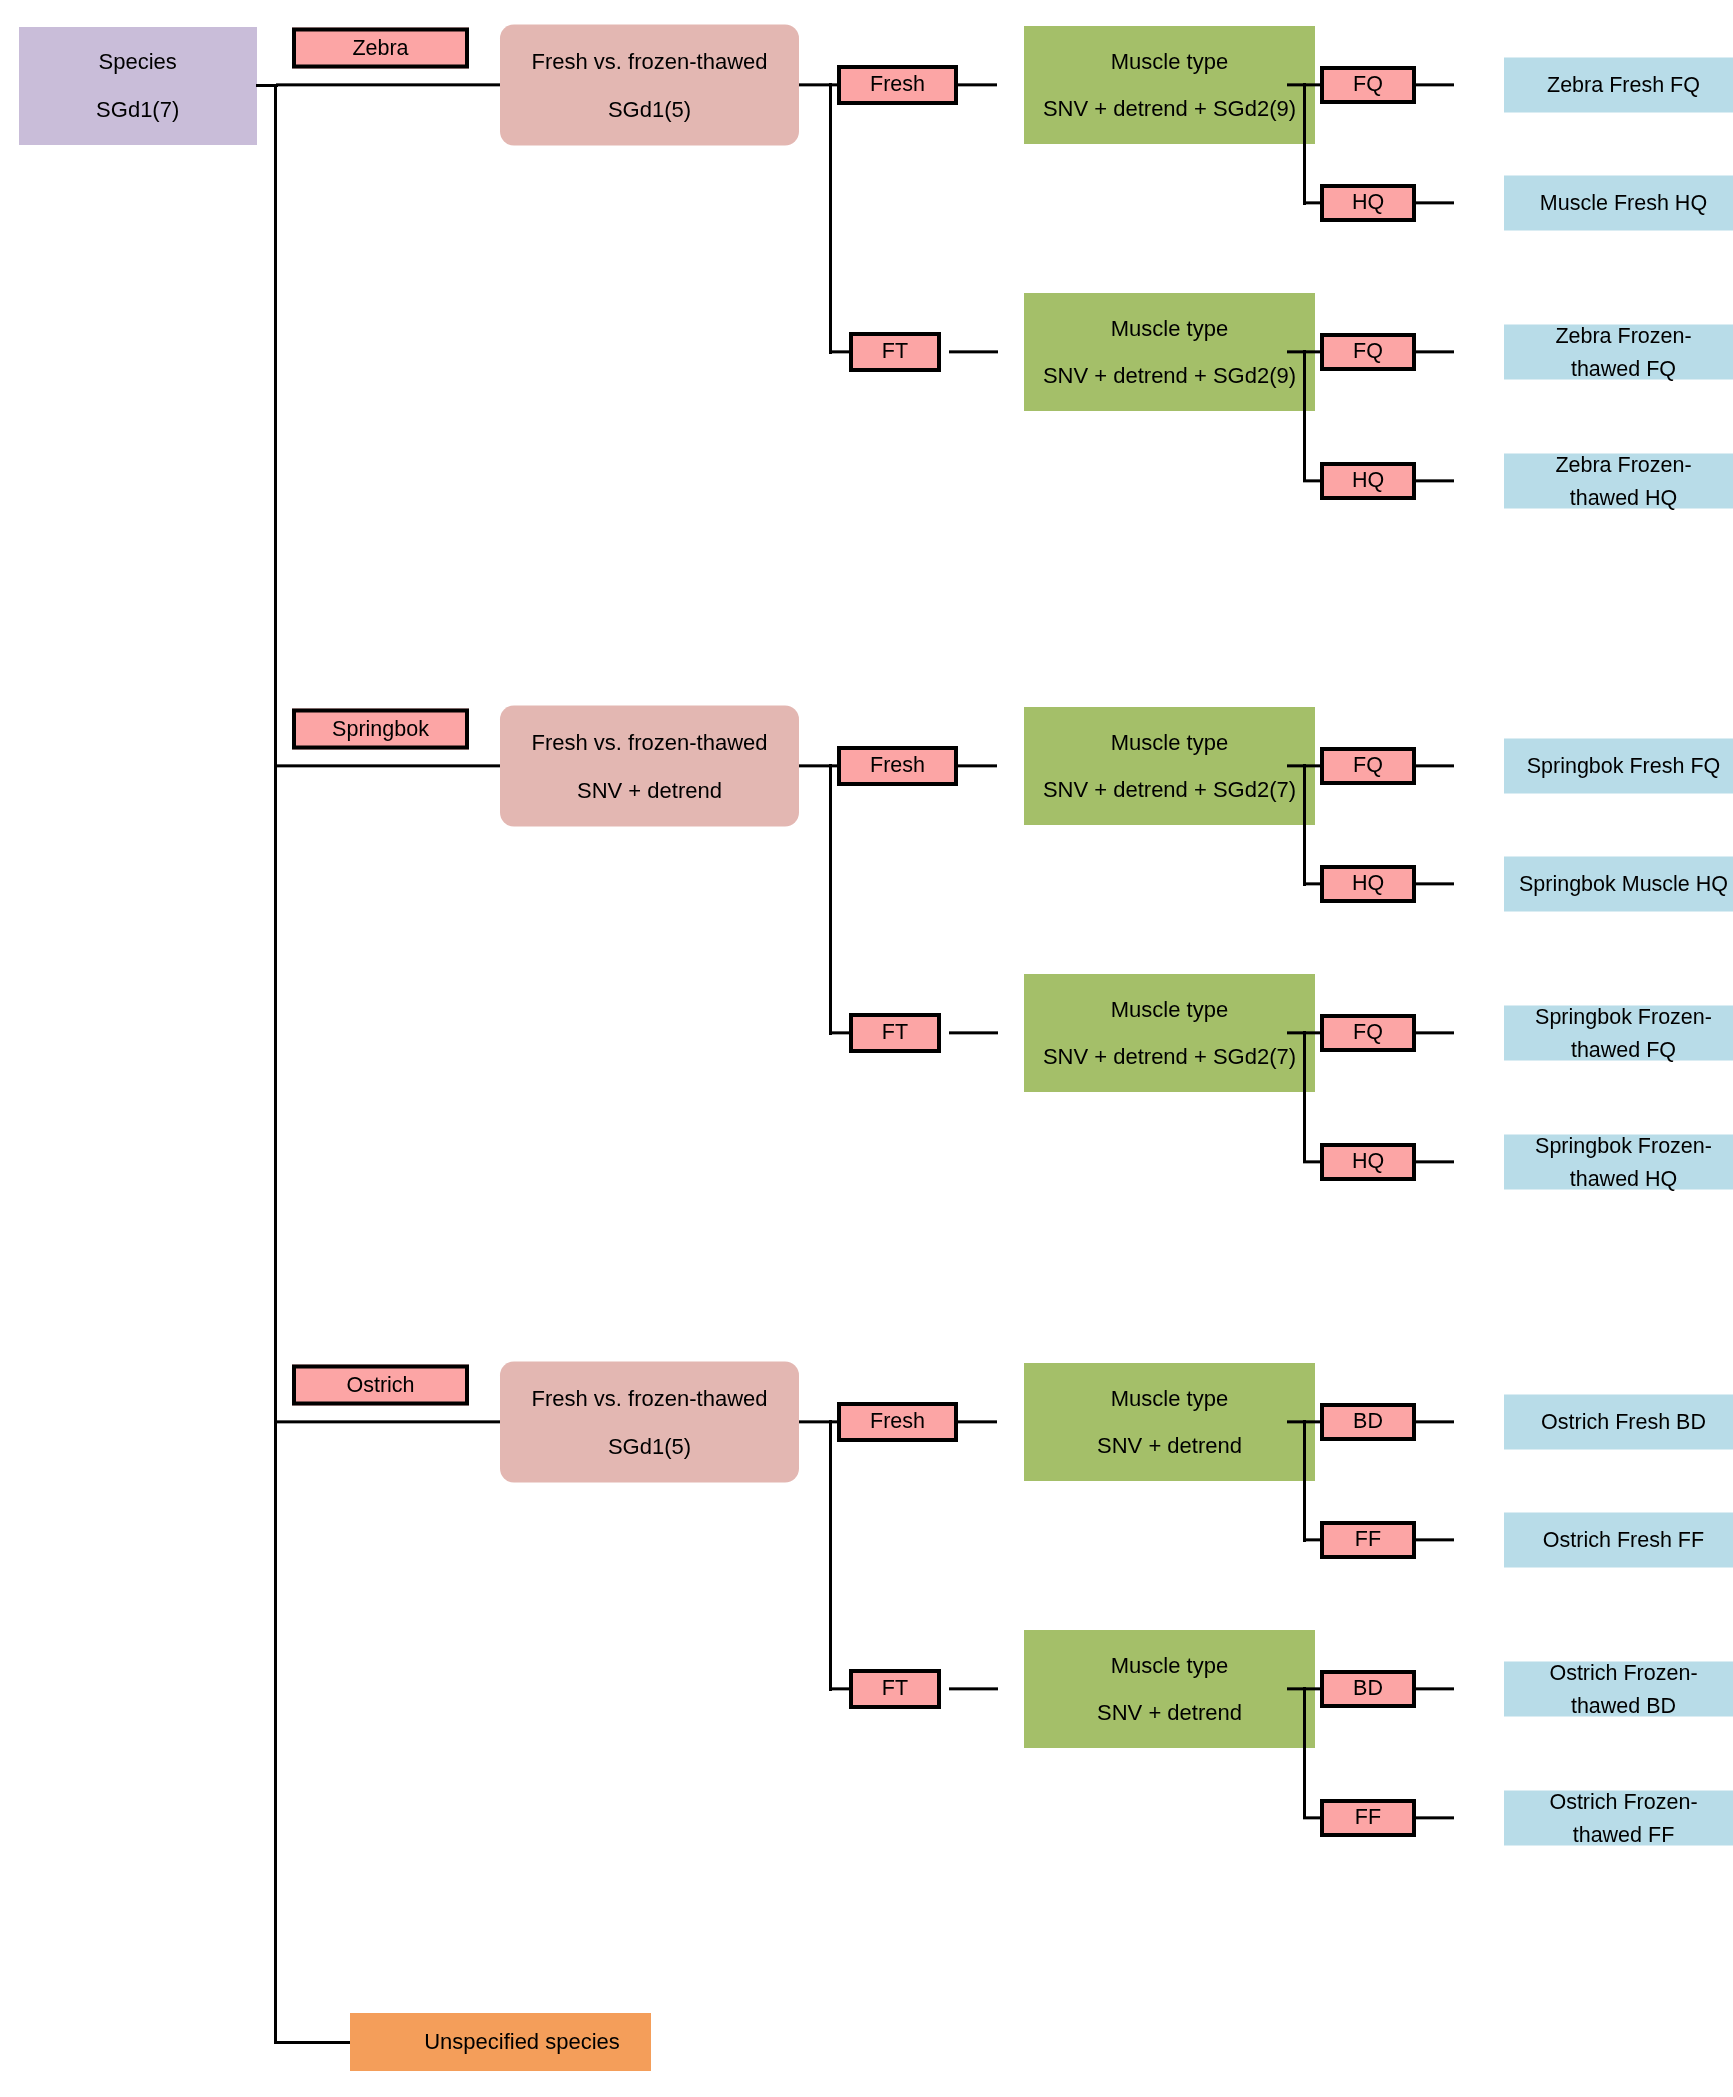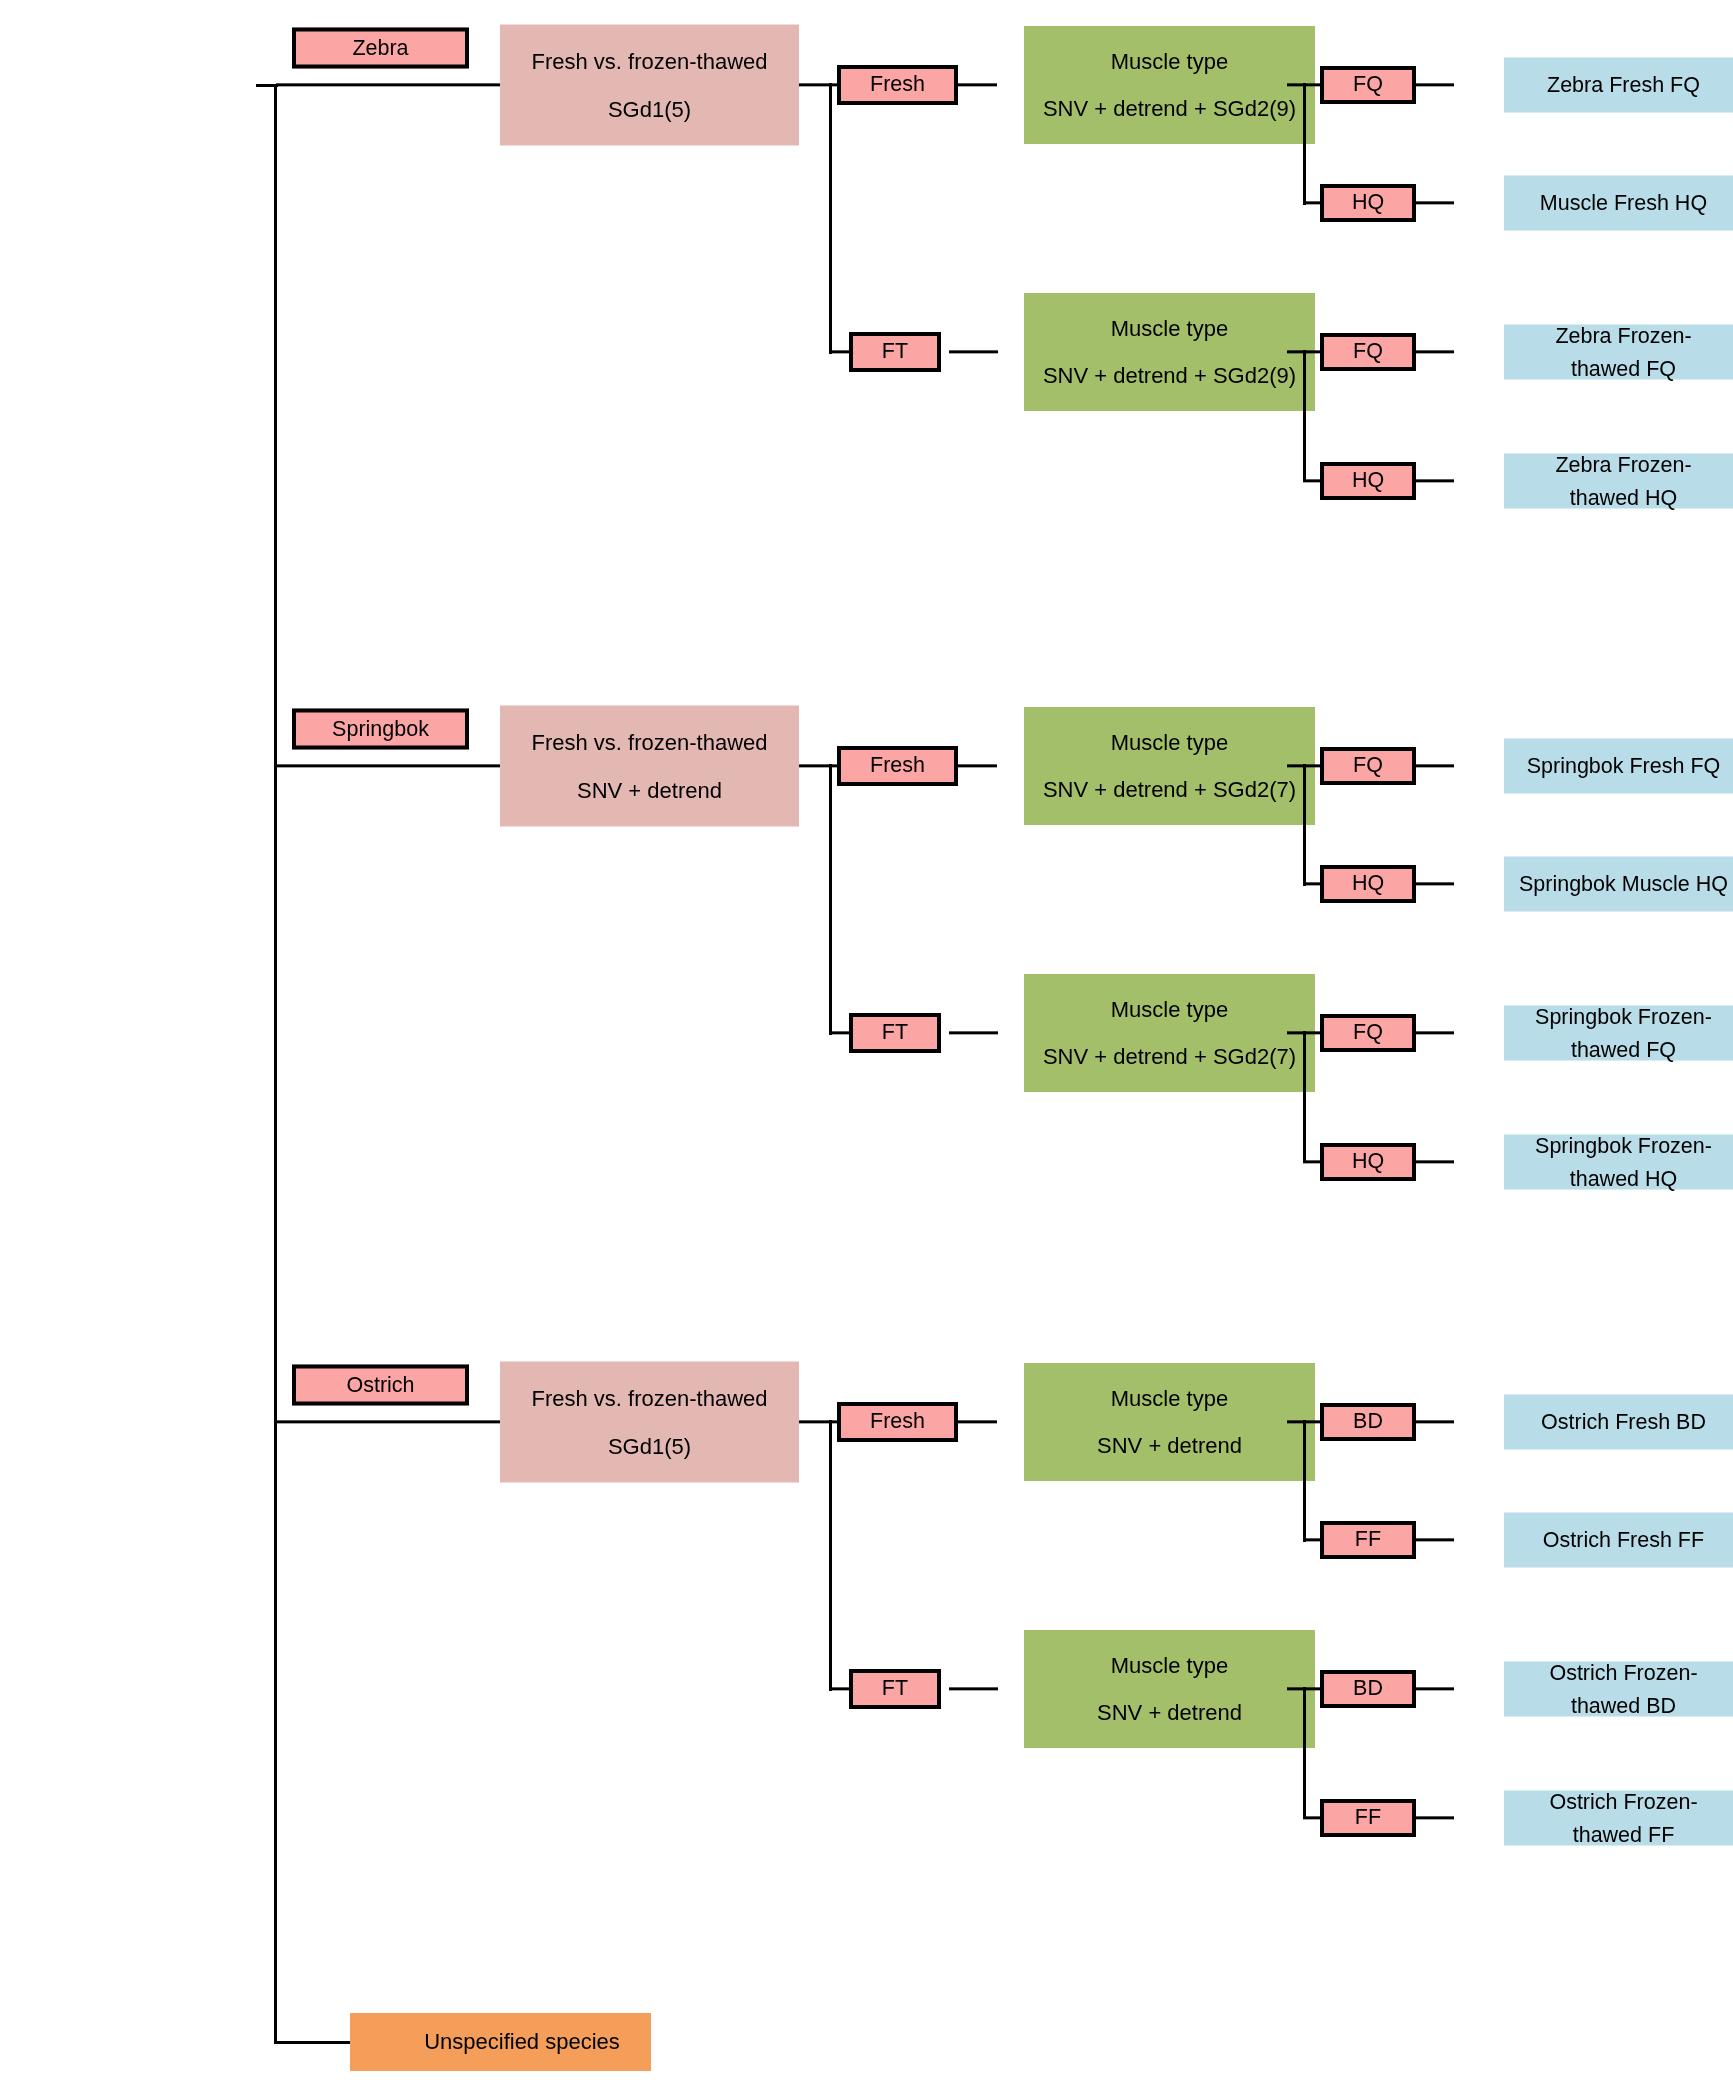--- a/index.html
+++ b/index.html
@@ -26,21 +26,21 @@
   
   .hline { position: absolute; height: 3.3px; background: var(--line); }
   .vline { position: absolute; width: 3.3px;  background: var(--line); }
 
   
   .branch { position: absolute; left: 0; width: 1734px; height: 0; }
   .branch > * { transform: translateY(-50%); }
 
   .branch .species-tag   { left: 292px;  width: 177px; height: 41px;  top: -37px; }
   .branch .branch-feed   { left: 276px;  width: 226px; top: 0; }
-  .branch .pretreat-box  { left: 500px; width: 299px; height: 121px; top: 0; }
+  .branch .pretreat-box  { left: 500px; width: 299px; height: 121px; top: 0; border-radius: 14px; }
   .branch .pre-out       { left: 799px; width: 40px;  top: 0; }
   .branch .j1            { left: 829px; top: -1.9px; height: 271px; transform: none; }
   .branch .j1-ft         { left: 829px; width: 23px;  top: 267px; }
   .branch .fresh-tag     { left: 837px; width: 121px; height: 40px; top: 0; }
   .branch .ft-tag        { left: 849px; width: 92px; height: 40px; top: 267px; }
   .branch .fresh-green   { left: 958px; width: 39px;  top: 0; }
   .branch .ft-green      { left: 949px; width: 49px; top: 267px; }
   .branch .muscle-fresh  { left: 996px; width: 291px; height: 118px; top: 0; }
   .branch .muscle-ft     { left: 996px; width: 291px; height: 118px; top: 267px; }
   .branch .green-out-f   { left: 1287px; width: 36px;  top: 0; }
@@ -66,20 +66,22 @@
   .root-feed   { left: 256px; top: 84px;  width: 22.4px; }
   .trunk       { left: 274px; top: 84px;  height: 1960px; }
   .unspec-feed { left: 276px; top: 2041px; width: 77px; }
   .unspecified-box { left: 350px; top: 2013px; width: 301px; height: 58px; padding-left: 43px; }
 </style>
 </head>
 <body>
 
 <div class="canvas">
 
+  <div class="box fill root-box">Species
+SGd1(7)</div>
   <div class="hline root-feed"></div>
   <div class="vline trunk"></div>
 
   <div class="branch branch-zebra">
     <div class="hline branch-feed"></div>
     <div class="box tag species-tag">Zebra</div>
     <div class="box fill pretreat-box">Fresh vs. frozen-thawed
 SGd1(5)</div>
     <div class="hline pre-out"></div>
     <div class="vline j1"></div>

